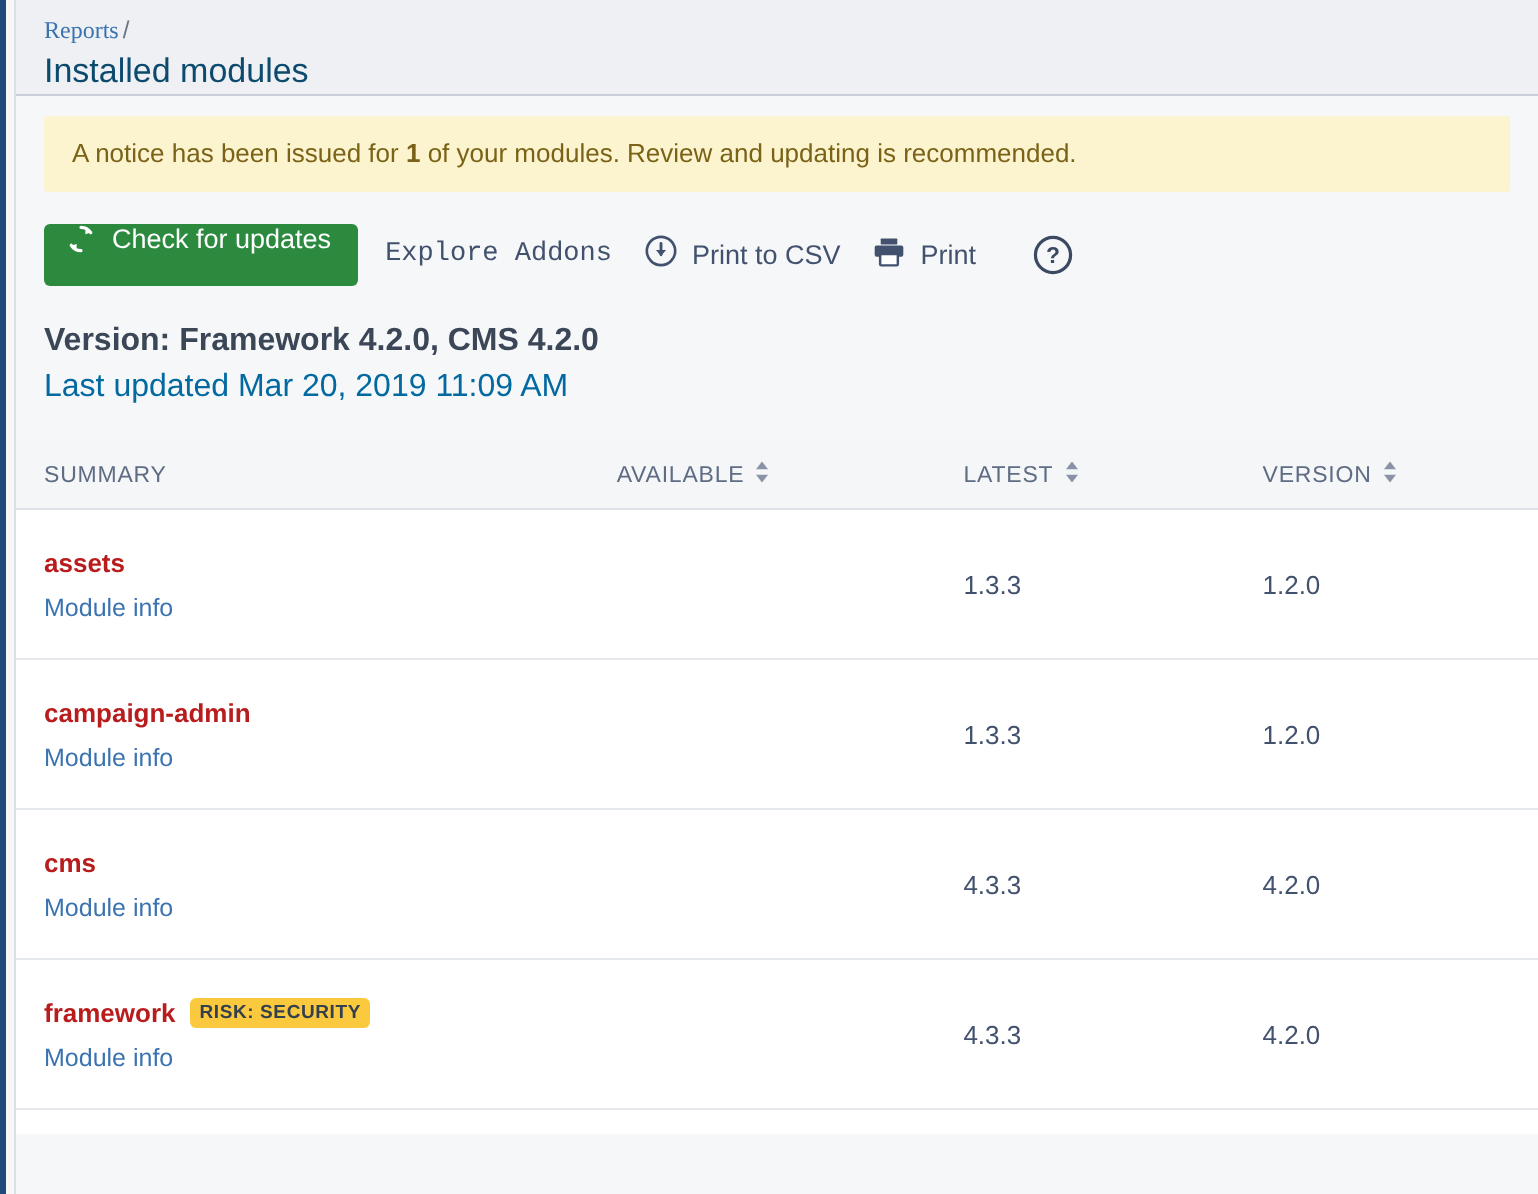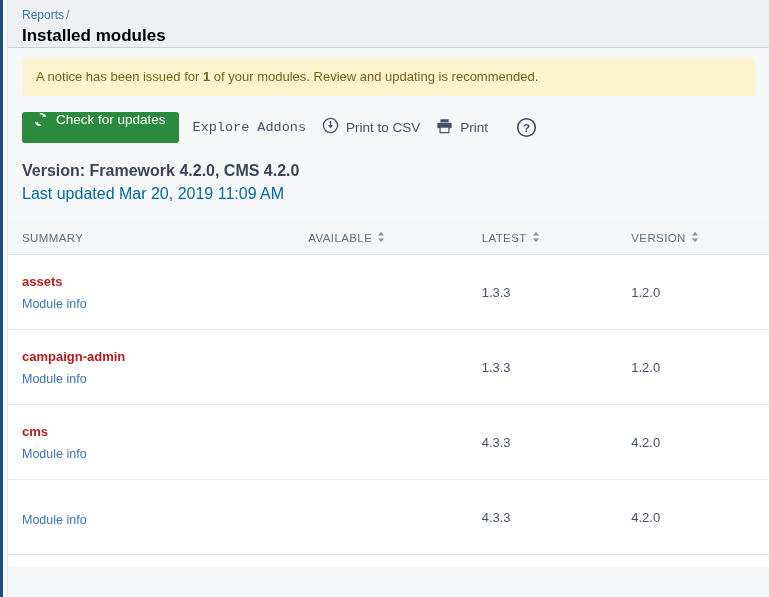--- a/index.html
+++ b/index.html
@@ -54,31 +54,32 @@
   }
   .breadcrumb {
     font-size: 12px;
     line-height: 15px;
     color: #4a6785;
     white-space: nowrap;
   }
   .breadcrumb .crumb-link {
     color: #3b73af;
     text-decoration: none;
+    font-family: Liberation Serif, serif;
   }
   .breadcrumb .crumb-sep {
     color: #6b7585;
     margin-left: 2px;
   }
   .page-title {
     font-size: 17px;
     line-height: 22px;
-    color: #000000;
+    color: #0c4a6e;
     margin-top: 2px;
-    font-weight: 700;
+    font-weight: 400;
     white-space: nowrap;
   }
 
   
   .alert-wrap { padding: 10px 14px 0 14px; }
   .alert {
     background: #fcf3cf;
     border-radius: 2px;
     padding: 10px 14px 11px 14px;
     color: #7d6416;
@@ -421,20 +422,24 @@
             </div>
             <div class="cell col-latest">
               <span class="cellval">4.3.3</span>
             </div>
             <div class="cell col-version">
               <span class="cellval">4.2.0</span>
             </div>
           </div>
           <div class="trow">
             <div class="cell col-summary">
+              <div class="module-name-line">
+                <span class="module-name">framework</span>
+                <span class="risk-badge">RISK: SECURITY</span>
+              </div>
               <a class="module-info-link" href="#">Module info</a>
             </div>
             <div class="cell col-available">
               <span class="cellval"></span>
             </div>
             <div class="cell col-latest">
               <span class="cellval">4.3.3</span>
             </div>
             <div class="cell col-version">
               <span class="cellval">4.2.0</span>

